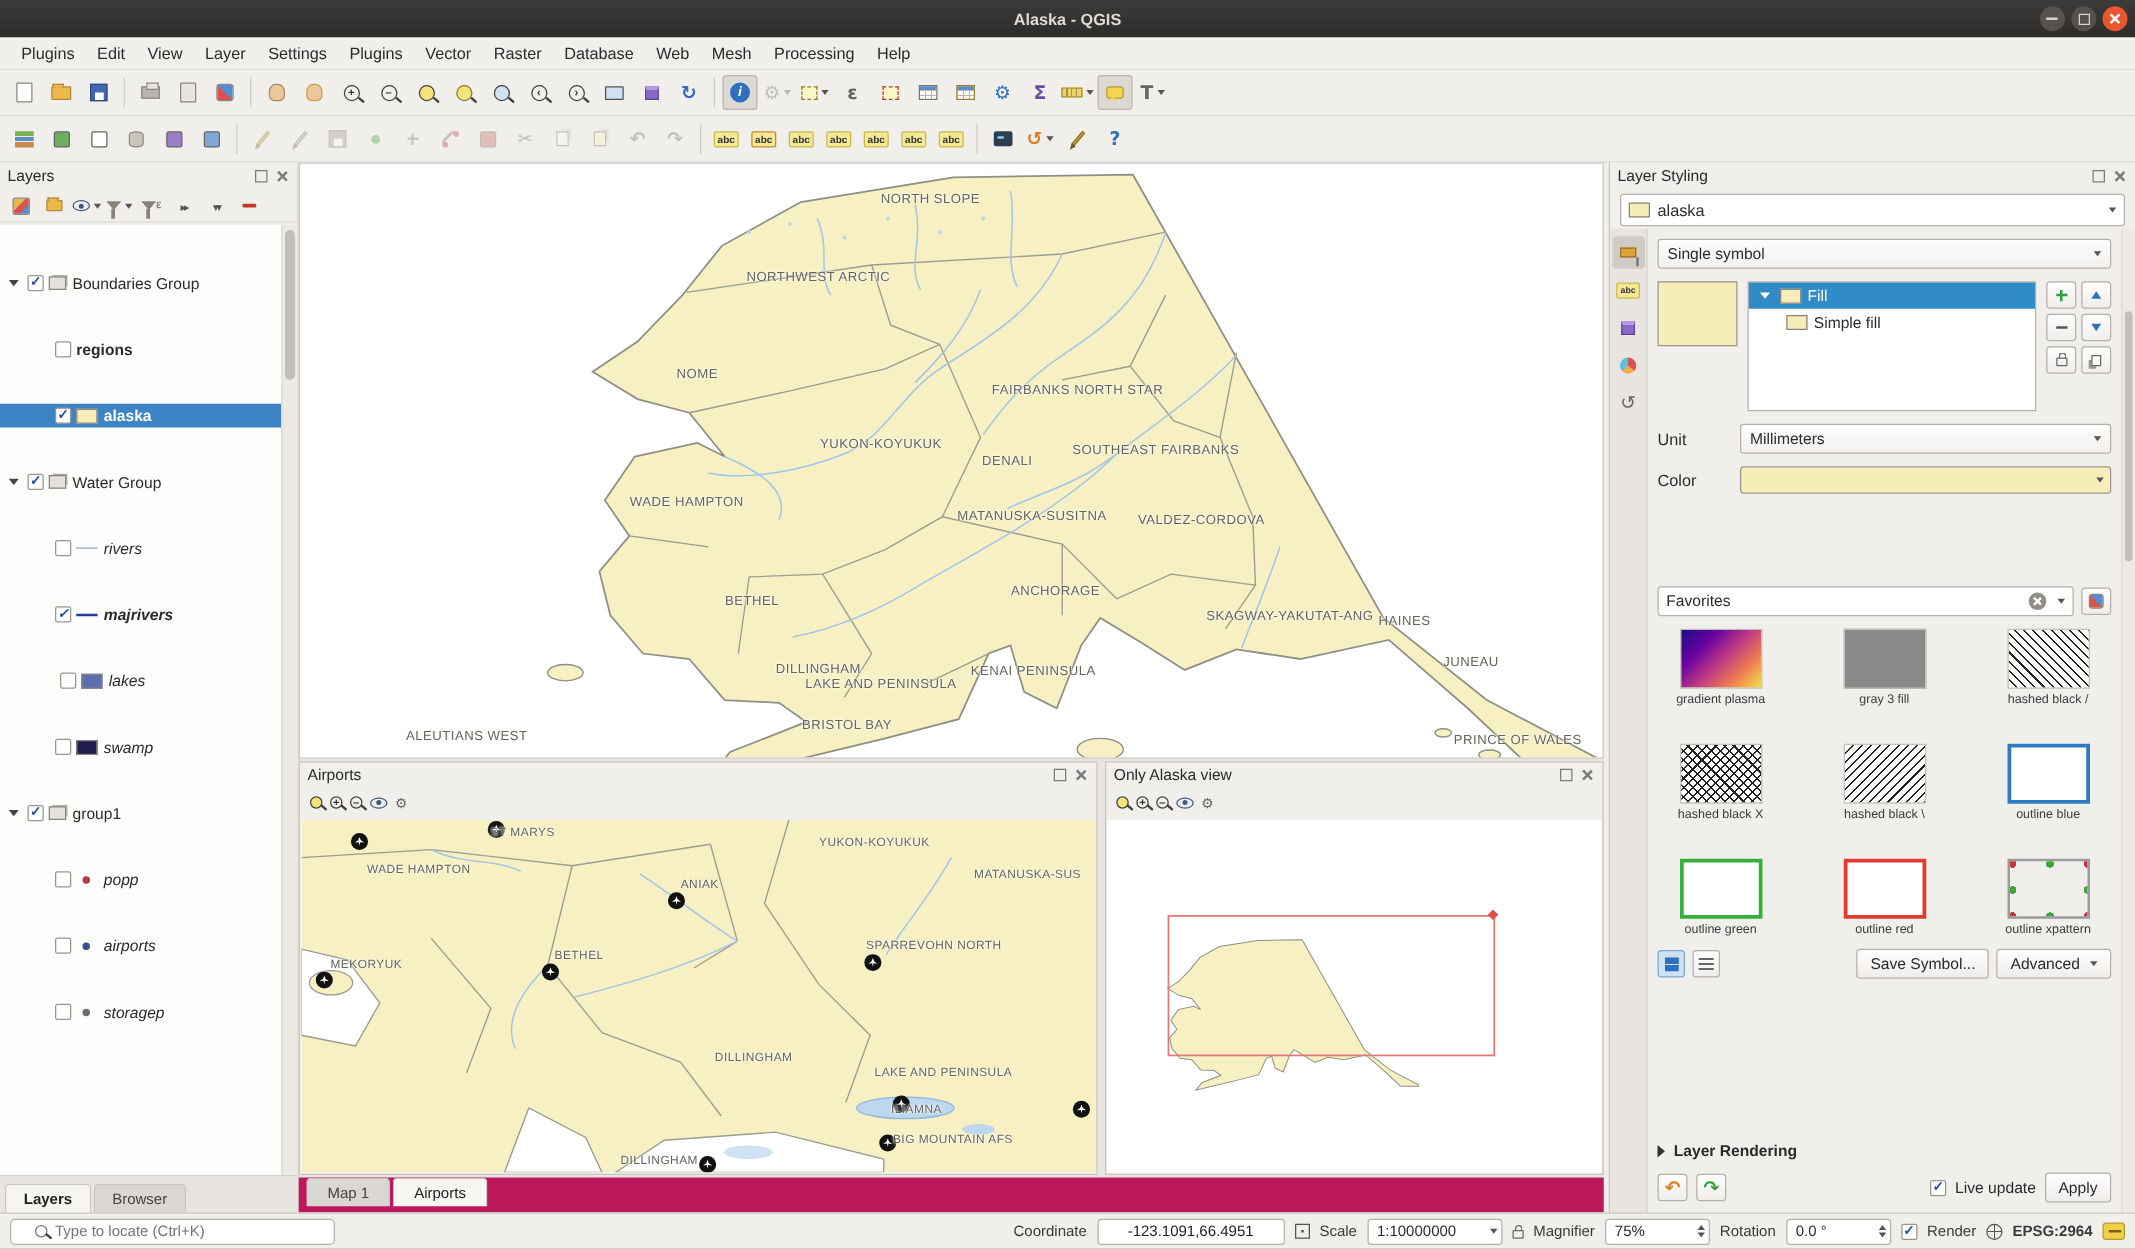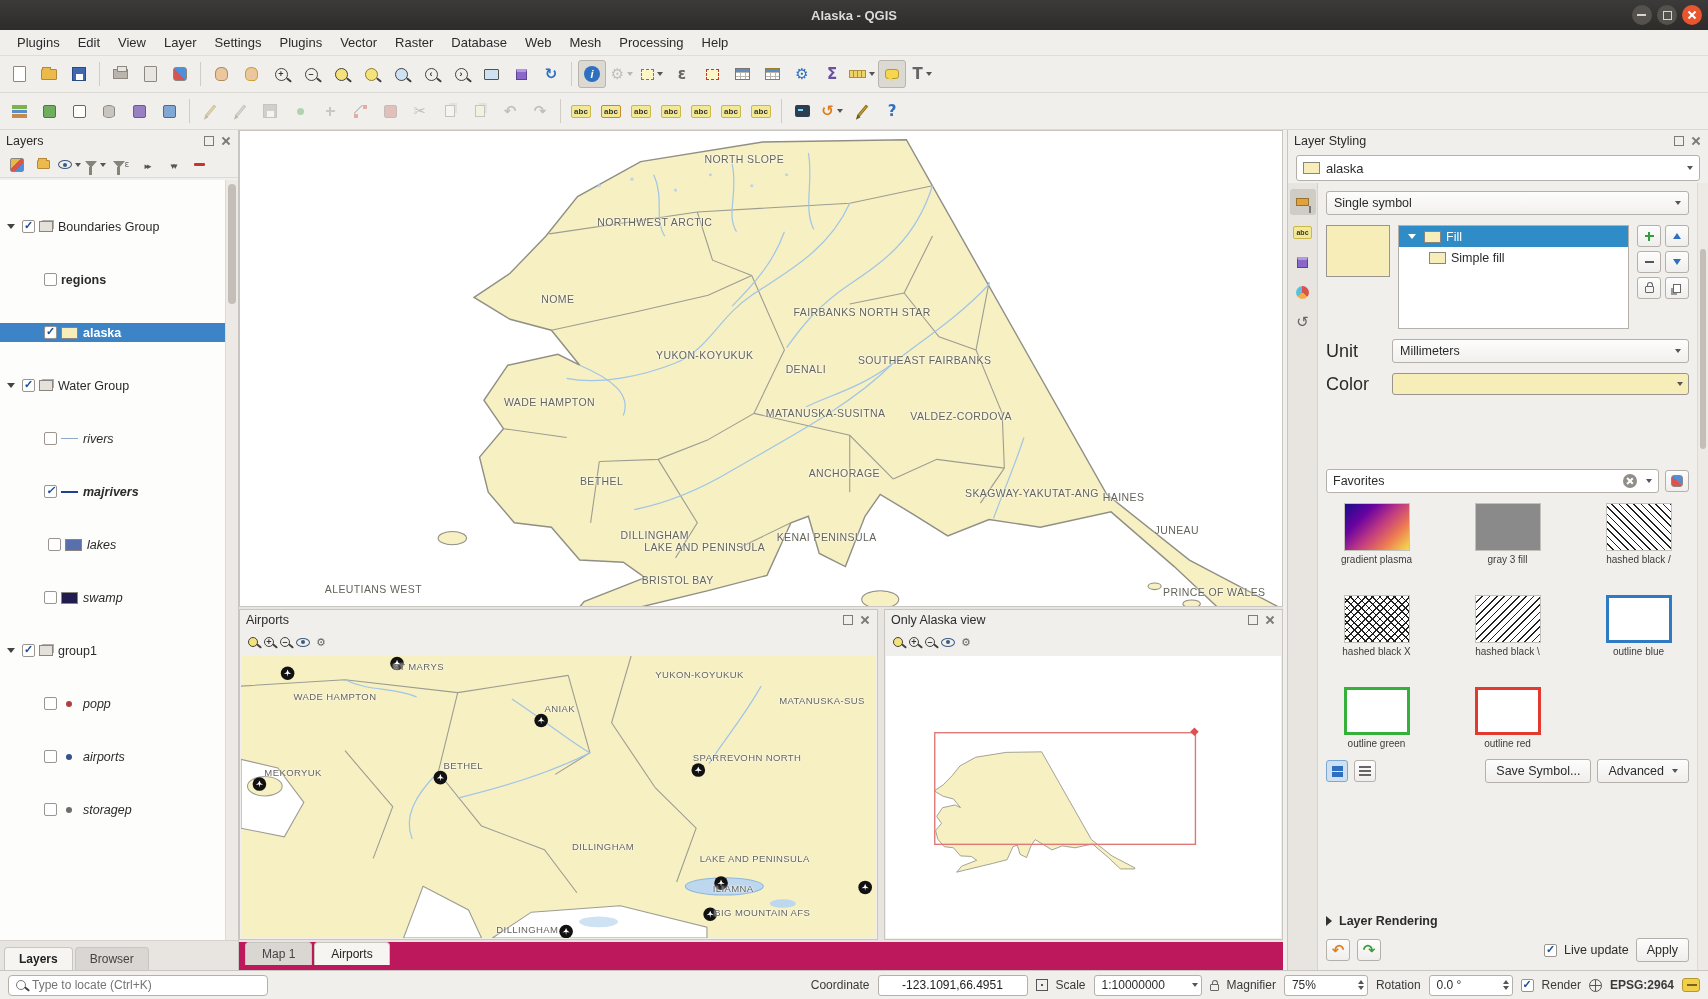--- a/index.html
+++ b/index.html
@@ -171,21 +171,21 @@
   .symbtns { display:grid; grid-template-columns:24px 24px; grid-auto-rows:22px; gap:4px; }
   .sbtn { border:1px solid #b5b0aa; border-radius:3px; background:linear-gradient(#fdfdfd,#f0eeec); display:flex; align-items:center; justify-content:center; position:relative; }
   .px-plus { position:relative; width:9px; height:9px; }
   .px-plus::before, .px-plus::after { content:""; position:absolute; background:#2e9e3e; }
   .px-plus::before { left:3.5px; top:0; width:2px; height:9px; } .px-plus::after { left:0; top:3.5px; width:9px; height:2px; }
   .px-minus { width:9px; height:2px; background:#555; }
   .tri-up { width:0; height:0; border-left:4.5px solid transparent; border-right:4.5px solid transparent; border-bottom:6px solid #2d6fc0; }
   .tri-dn { width:0; height:0; border-left:4.5px solid transparent; border-right:4.5px solid transparent; border-top:6px solid #2d6fc0; }
   .i-dup { width:8px; height:9px; background:#fff; border:1px solid #666; box-shadow:-3px 3px 0 -1px #999; }
   .frow { display:flex; align-items:center; margin-top:10px; gap:6px; }
-  .flabel { width:60px; font-size:18px; flex:none; }
+  .flabel { width:60px; font-size:13px; flex:none; }
   .slider { flex:1; height:18px; position:relative; }
   .slider::before { content:""; position:absolute; left:0; right:2px; top:8px; height:4px; background:#3b82c4; border-radius:2px; }
   .knob { position:absolute; right:0; top:3px; width:13px; height:13px; border-radius:50%; background:#f4f2ef; border:1px solid #8c8880; }
   .spin { height:22px; border:1px solid #b5b0aa; border-radius:3px; background:#fff; display:flex; align-items:center; padding:0 2px 0 6px; font-size:12.5px; }
   .spin .sp { flex:1; }
   .spinarrs { display:flex; flex-direction:column; gap:2px; margin-left:4px; }
   .spinarrs i { width:0; height:0; border-left:3.5px solid transparent; border-right:3.5px solid transparent; display:block; }
   .spinarrs .u { border-bottom:4px solid #555; } .spinarrs .d { border-top:4px solid #555; }
   .colorbtn { flex:1; height:22px; border:1px solid #9a958f; border-radius:3px; background:#f6edb9; display:flex; align-items:center; justify-content:flex-end; padding-right:5px; }
   .favbox { flex:1; height:24px; border:1px solid #b5b0aa; border-radius:3px; background:#fff; display:flex; align-items:center; padding:0 6px; gap:6px; font-size:12.5px; }
@@ -224,21 +224,21 @@
   .i-list { width:12px; height:10px; background:repeating-linear-gradient(#666 0 2px,transparent 2px 4px); }
   .grow { flex:1; }
   .lrheader { display:flex; align-items:center; gap:7px; margin:10px 0 4px; }
   .tri-r { width:0; height:0; border-top:5px solid transparent; border-bottom:5px solid transparent; border-left:6px solid #333; }
   .applyrow { display:flex; align-items:center; gap:7px; padding:6px 0 8px; }
   .iconbtn { width:24px; height:22px; border:1px solid #b5b0aa; border-radius:3px; background:linear-gradient(#fdfdfd,#f0eeec); display:flex; align-items:center; justify-content:center; }
 
   
   .statusbar { position:absolute; left:0; bottom:0; width:100%; height:29px; background:#f1efec; border-top:1px solid #c9c5c0;
     display:flex; align-items:center; gap:8px; padding:0 8px; font-size:12px; }
-  .locate { width:260px; height:21px; border:1px solid #b5b0aa; border-radius:4px; background:#fff; display:flex; align-items:center; gap:6px; padding:0 7px; }
+  .locate { width:260px; height:21px; border:1px solid #b5b0aa; border-radius:4px; background:#fff; display:flex; align-items:center; gap:6px; padding:0 19px; }
   .locate input { border:none; outline:none; flex:1; font-size:12px; font-family:inherit; color:#333; background:transparent; }
   .sb-label { color:#3a3a3a; white-space:nowrap; }
   .sb-box { height:21px; border:1px solid #b5b0aa; border-radius:3px; background:#fff; font-size:12px; font-family:inherit; text-align:center; color:#222; }
   .sb-combo, .sb-spin { height:21px; border:1px solid #b5b0aa; border-radius:3px; background:#fff; display:flex; align-items:center; padding:0 3px 0 7px; gap:4px; }
   .sb-combo .sp, .sb-spin .sp { flex:1; }
 </style>
 </head>
 <body>
 
 <div class="win">
@@ -904,20 +904,24 @@
               <span class="fcap">outline blue</span>
             </div>
           <div class="fcell">
               <span class="fprev k-ogreen"></span>
               <span class="fcap">outline green</span>
             </div>
           <div class="fcell">
               <span class="fprev k-ored"></span>
               <span class="fcap">outline red</span>
             </div>
+          <div class="fcell">
+              <span class="fprev k-oxp"></span>
+              <span class="fcap">outline xpattern</span>
+            </div>
         </div>
         <div class="saverow">
           <span class="viewbtn active">
               <span class="i-grid4"></span>
             </span>
           <span class="viewbtn">
               <span class="i-list"></span>
             </span>
           <span class="grow"></span>
           <span class="smallbtn">

